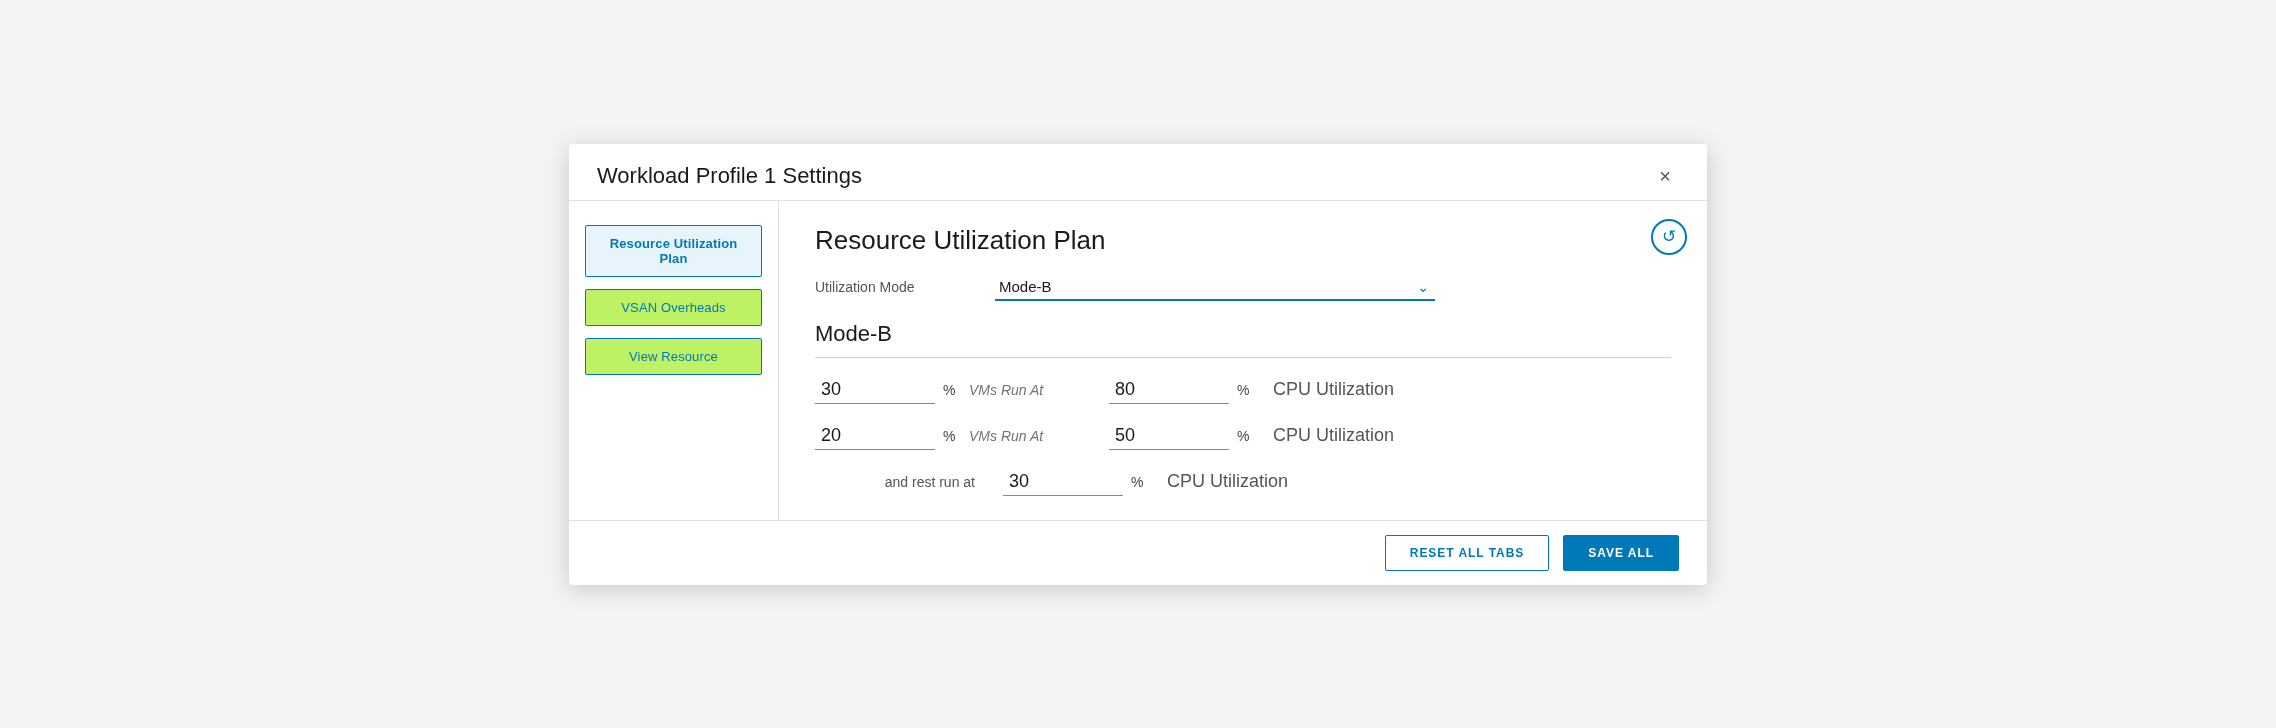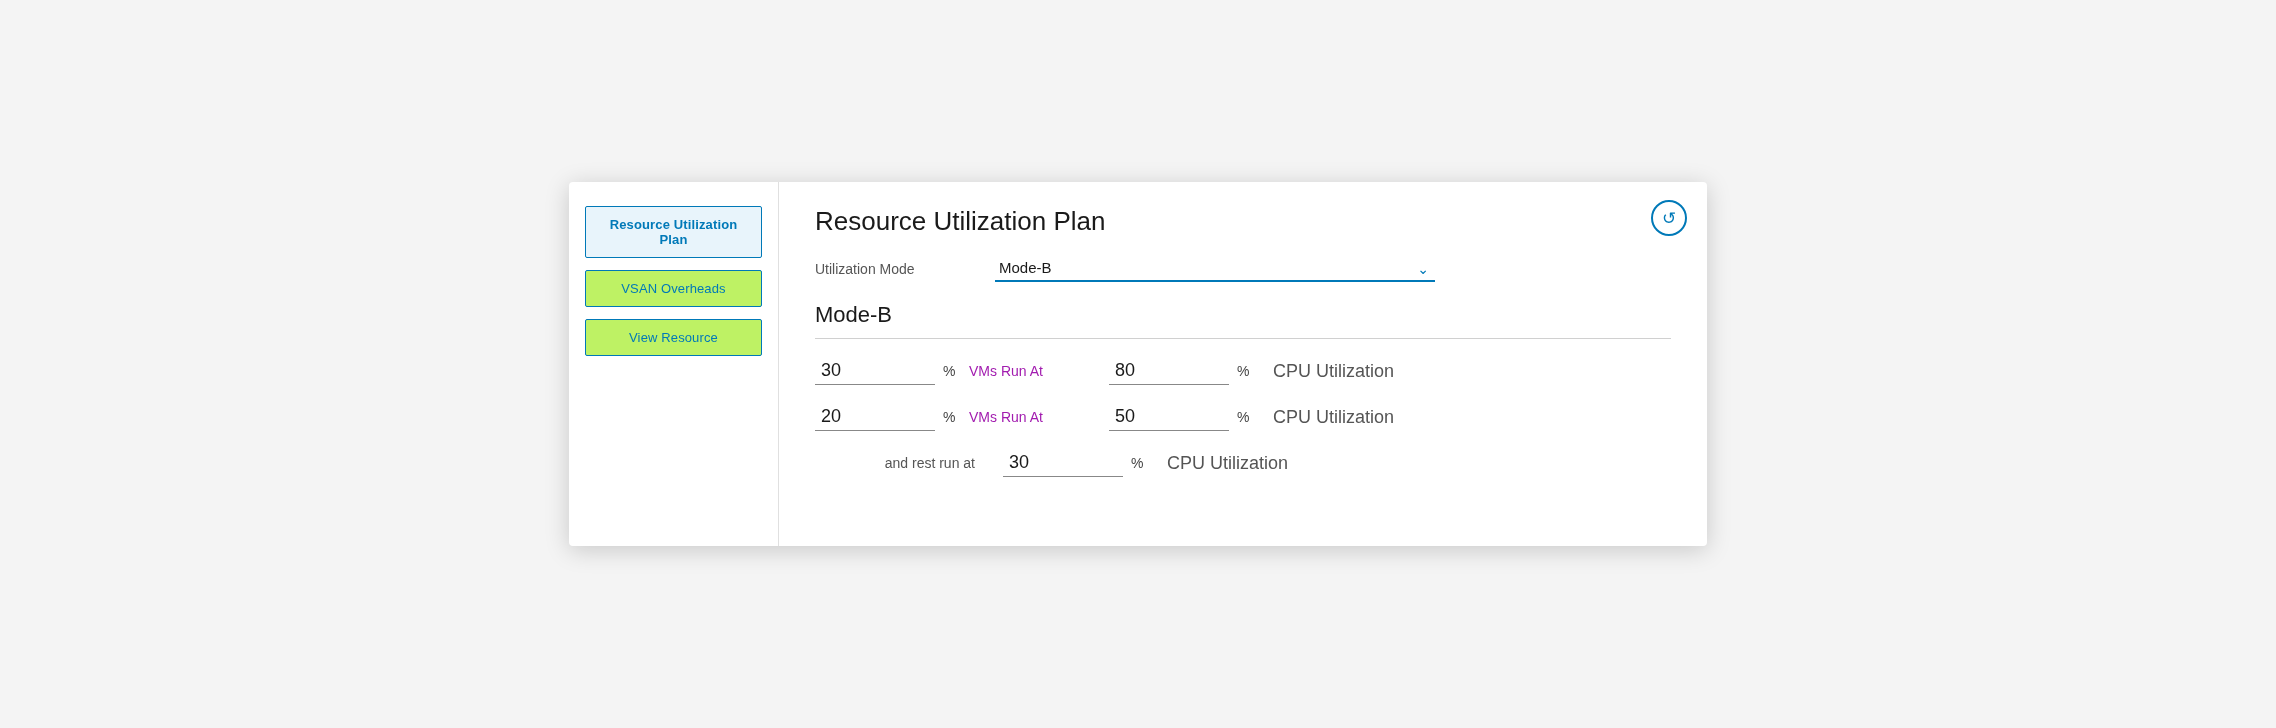--- a/index.html
+++ b/index.html
@@ -172,23 +172,24 @@
       text-align: left;
     }
     .field-percent {
       font-size: 14px;
       color: #444;
       margin: 0 12px 0 8px;
       min-width: 14px;
     }
     .field-label {
       font-size: 14px;
-      color: #a21caf;
+      color: #737373;
       min-width: 110px;
       margin-right: 30px;
+      font-style: italic;
     }
     .rest-label {
       font-size: 14px;
       color: #555;
       min-width: 160px;
       text-align: right;
       margin-right: 18px;
     }
     .consumption-label {
       font-size: 18px;
@@ -226,20 +227,24 @@
       cursor: pointer;
       border-radius: 2px;
       text-transform: uppercase;
     }
   </style>
 </head>
 <body>
 
 <div class="modal">
 
+  <div class="modal-header">
+    <span class="modal-title">Workload Profile 1 Settings</span>
+    <button class="close-btn">×</button>
+  </div>
 
   <div class="modal-body">
 
     <div class="sidebar">
       <button class="sidebar-btn active">
         <span>Resource Utilization Plan</span>
       </button>
       <button class="sidebar-btn">
         <span>VSAN Overheads</span>
       </button>
@@ -294,13 +299,21 @@
           <span class="rest-label">and rest run at</span>
           <input class="field-input" type="text" value="30" style="margin-left: 10px;">
           <span class="field-percent">%</span>
           <span class="consumption-label">CPU Utilization</span>
         </div>
 
       </div>
     </div>
   </div>
 
+  <div class="modal-footer">
+    <button class="btn-reset-all">
+      <span>RESET ALL TABS</span>
+    </button>
+    <button class="btn-save-all">
+      <span>SAVE ALL</span>
+    </button>
+  </div>
 </div>
 
 </body></html>

